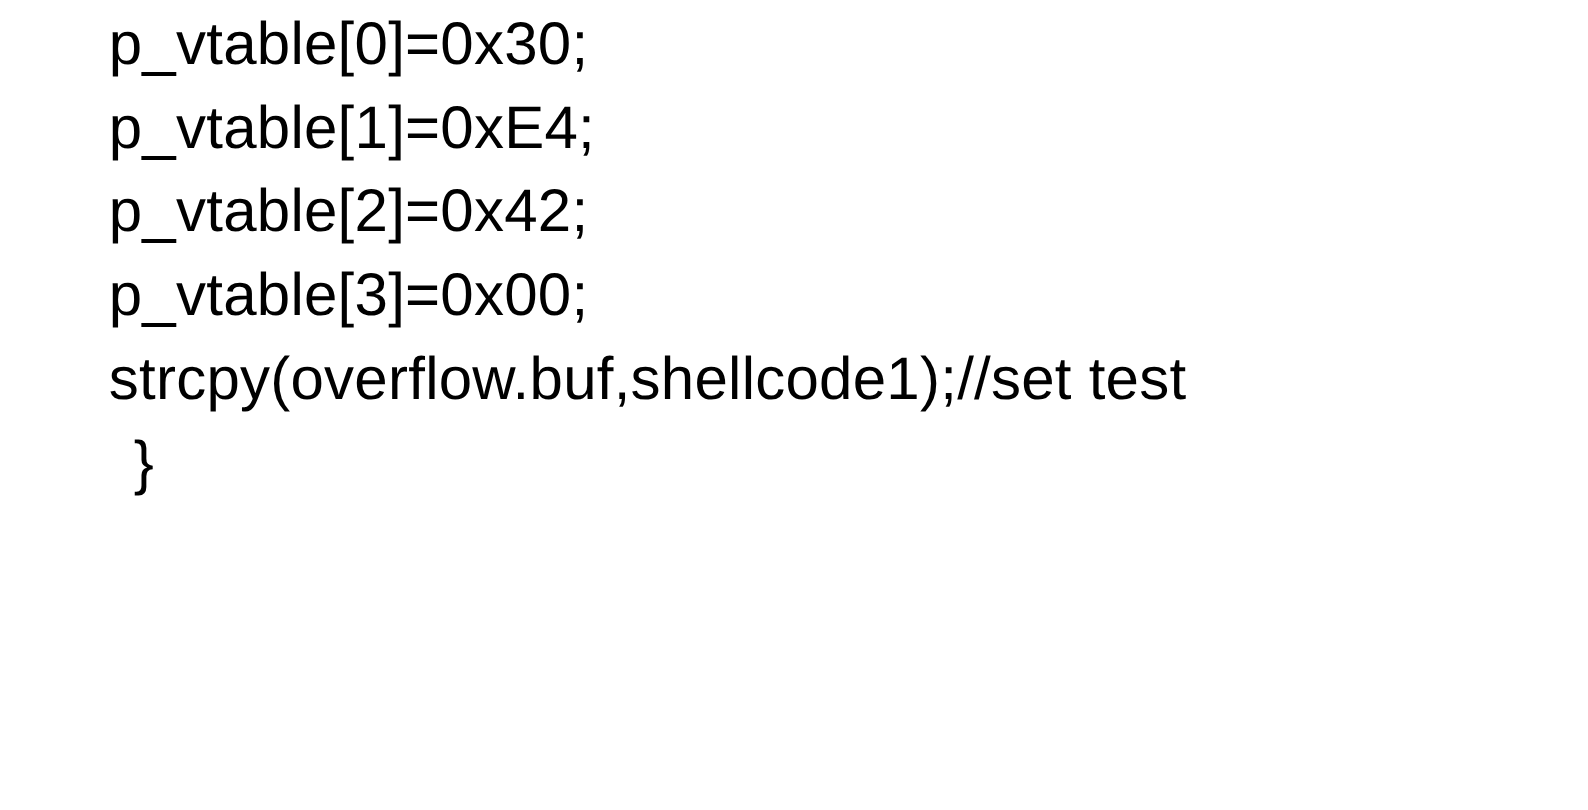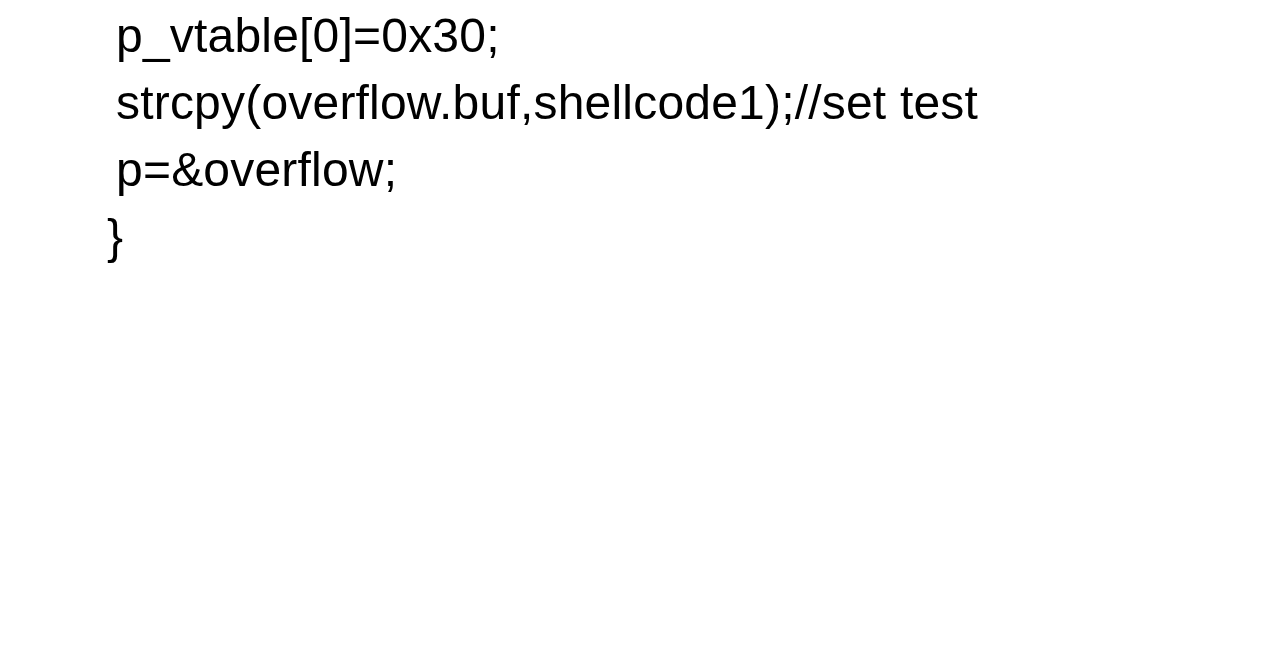--- a/index.html
+++ b/index.html
@@ -22,29 +22,31 @@
     color: #000000;
     font-size: 48px;
     line-height: 67px;
     font-weight: 400;
   }
   .code-line {
     white-space: pre;
     letter-spacing: 0.2px;
   }
   .indent-body {
-    padding-left: 116px;
+    padding-left: 87px;
   }
   .indent-brace {
     padding-left: 107px;
   }
 </style>
 </head>
 <body>
 
 <div class="page">
   <div class="code-block">
     <div class="code-line indent-body">p_vtable[0]=0x30;</div>
+    <div class="code-line indent-body">p_vtable[1]=0xE4;</div>
+    <div class="code-line indent-body">p_vtable[2]=0x42;</div>
+    <div class="code-line indent-body">p_vtable[3]=0x00;</div>
     <div class="code-line indent-body">strcpy(overflow.buf,shellcode1);//set test</div>
-    <div class="code-line indent-body">p=&amp;overflow;</div>
     <div class="code-line indent-brace">}</div>
   </div>
 </div>
 
 </body></html>

